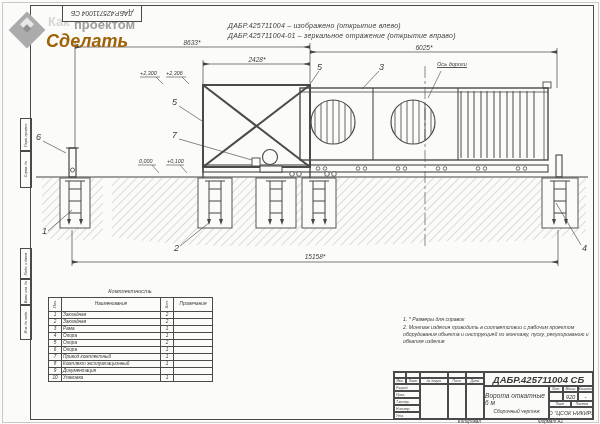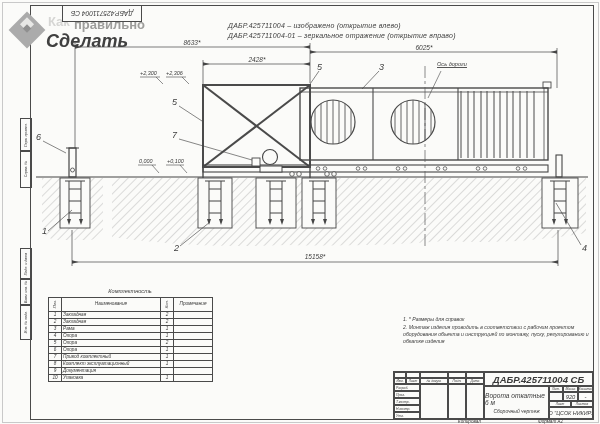--- a/index.html
+++ b/index.html
@@ -217,22 +217,22 @@
       <line x1="179" y1="139" x2="252" y2="160"></line>
     </g>
   </svg>
 
   <div class="wm">
     <div class="wm-diamond">
         <div class="in1"></div>
         <div class="in2"></div>
       </div>
     <span class="lbl" style="left:48px;top:14px;font-size:13px;color:#d6d6d4;font-style:normal;">Как</span>
-    <span class="lbl" style="left:74px;top:17px;font-size:13px;color:#9d9d9b;font-style:normal;">правильно</span>
-    <span class="lbl" style="left:46px;top:31px;font-size:18px;color:#404040;">Сделать</span>
+    <span class="lbl" style="left:74px;top:17px;font-size:13px;color:#9d9d9b;font-style:normal;">проектом</span>
+    <span class="lbl" style="left:46px;top:31px;font-size:18px;color:#a16207;">Сделать</span>
   </div>
 
   <div class="cstamp">
       <span>ДАБР.425711004 СБ</span>
     </div>
 
   <div class="lbl hdrline" style="left:228px;top:22px;">ДАБР.425711004  –  изображено (открытие влево)</div>
   <div class="lbl hdrline" style="left:228px;top:32px;">ДАБР.425711004-01  –  зеркальное отражение (открытие вправо)</div>
 
   <div class="lbl dim" style="left:192px;top:39px;">8633*</div>

